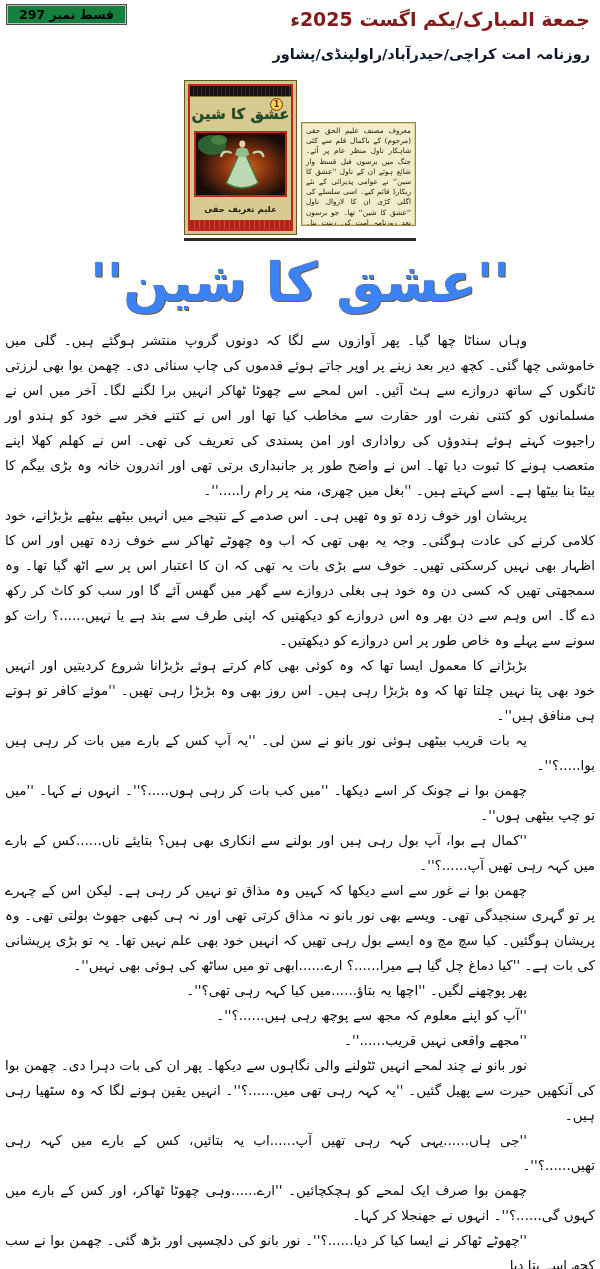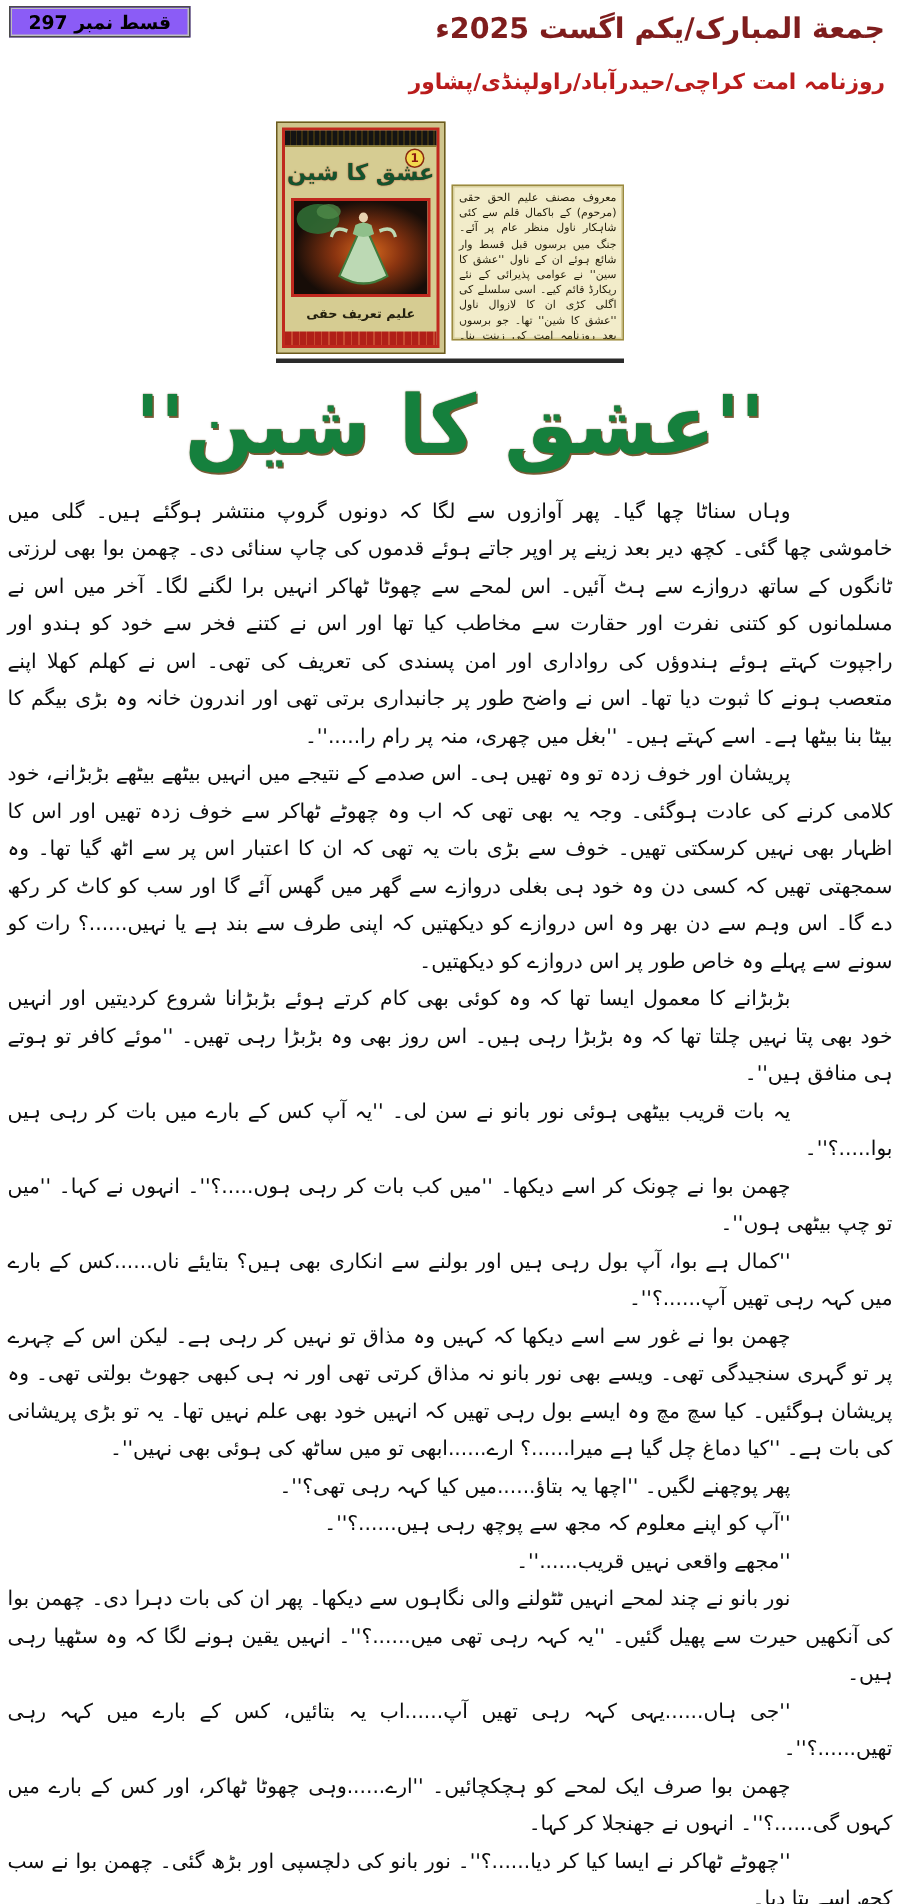--- a/index.html
+++ b/index.html
@@ -10,21 +10,21 @@
     margin:0 auto;
     background:#ffffff;
     font-family:"DejaVu Sans",sans-serif;
     color:#111;
     overflow:hidden;
   }
   
   .episode-box{
     position:absolute;
     top:4px;left:6px;
-    background:#8b5cf6;
+    background:#15803d;
     border:1px solid #4a4a4a;
     box-shadow:0 0 0 1px #bdbdbd inset;
     padding:2px 12px;
     font-size:12.5px;
     font-weight:bold;
     direction:rtl;
     color:#000;
   }
   .date-line{
     direction:rtl;
@@ -33,21 +33,21 @@
     font-size:19px;
     font-weight:bold;
     color:#7f1d1d;
   }
   .pub-line{
     direction:rtl;
     text-align:right;
     padding:16px 10px 0 0;
     font-size:14.5px;
     font-weight:bold;
-    color:#b91c1c;
+    color:#0f172a;
   }
   
   .cover-composite{
     position:relative;
     width:232px;
     height:158px;
     margin:18px auto 0 auto;
     border-bottom:3px solid #2a2a2a;
   }
   .cover{
@@ -136,21 +136,21 @@
     color:#221c08;
     overflow:hidden;
   }
   
   .main-title{
     direction:rtl;
     text-align:center;
     margin-top:12px;
     font-size:54px;
     font-weight:bold;
-    color:#15803d;
+    color:#3b82f6;
     text-shadow:0 0 1px #6d5230, 1px 1px 0 #7a5c36;
     letter-spacing:1px;
     line-height:1.1;
   }
   
   .story{
     margin:16px 5px 0 5px;
     direction:rtl;
     text-align:justify;
     font-size:13.5px;

